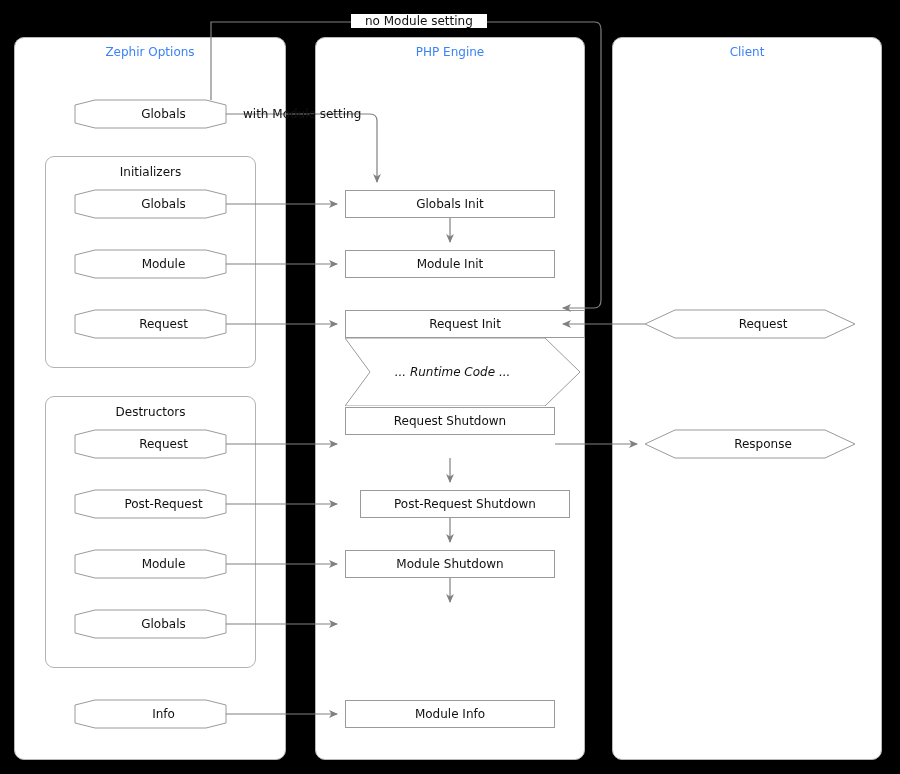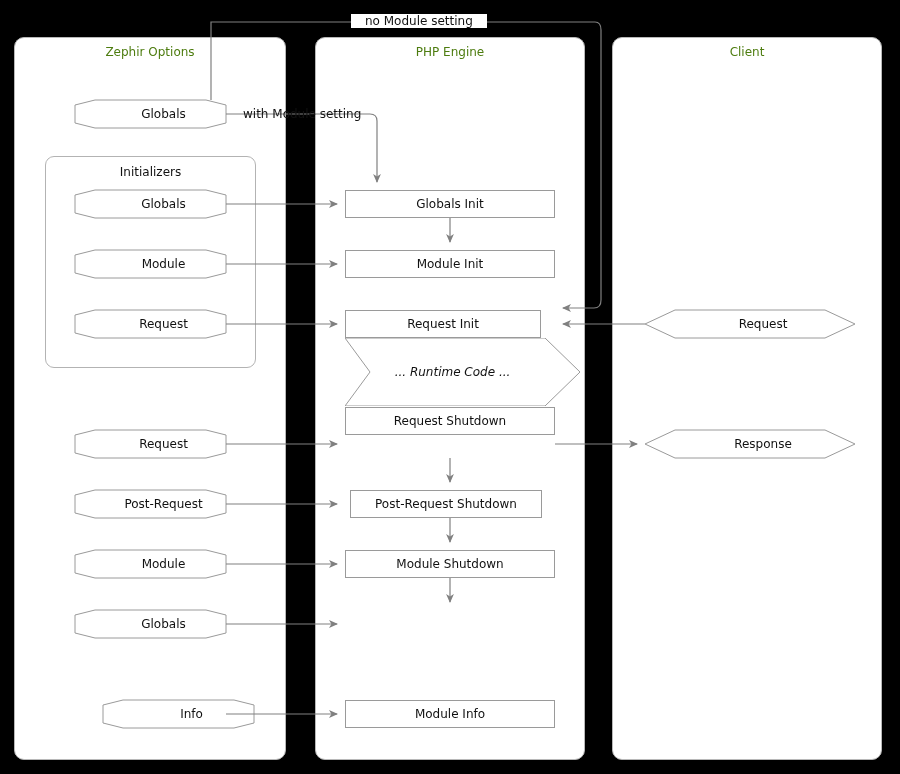--- a/index.html
+++ b/index.html
@@ -1,19 +1,19 @@
 <!DOCTYPE html>
 <html><head>
 <meta charset="utf-8">
 <style>
   html,body{margin:0;padding:0;background:#000;}
   #stage{position:relative;width:900px;height:774px;background:#000;
          font-family:"DejaVu Sans","Liberation Sans",sans-serif;overflow:hidden;}
   .panel{position:absolute;background:#fff;border:1px solid #b8b8b8;border-radius:10px;box-sizing:border-box;}
-  .panel-title{position:absolute;left:0;right:0;top:7px;text-align:center;font-size:12px;color:#4d7c0f;}
+  .panel-title{position:absolute;left:0;right:0;top:7px;text-align:center;font-size:12px;color:#3b82f6;}
   .group{position:absolute;background:#fff;border:1px solid #b3b3b3;border-radius:9px;box-sizing:border-box;}
   .group-title{position:absolute;left:0;right:0;top:8px;text-align:center;font-size:12px;color:#111;}
   .hex{position:absolute;}
   .hex svg{display:block;overflow:visible;}
   .hex span{position:absolute;left:0;right:0;top:0;bottom:0;display:flex;align-items:center;
             justify-content:center;font-size:12px;color:#111;padding-left:26px;}
   .rect{position:absolute;background:#fff;border:1px solid #9a9a9a;box-sizing:border-box;
         display:flex;align-items:center;justify-content:center;font-size:12px;color:#111;}
   .runtime{position:absolute;}
   .runtime span{position:absolute;left:0;right:0;top:0;bottom:0;display:flex;align-items:center;
@@ -36,20 +36,23 @@
   </div>
 
   <div class="panel" style="left:612px;top:37px;width:270px;height:723px;">
     <div class="panel-title">Client</div>
   </div>
 
   <div class="group" style="left:45px;top:156px;width:211px;height:212px;">
     <div class="group-title">Initializers</div>
   </div>
 
+  <div class="group" style="left:45px;top:396px;width:211px;height:272px;">
+    <div class="group-title">Destructors</div>
+  </div>
 
   <div class="hex" style="left:75px;top:100px;width:151px;height:28px;">
     <svg width="151" height="28" viewBox="0 0 151 28">
       <polygon points="0,5 20,0 131,0 151,5 151,23 131,28 20,28 0,23" fill="#ffffff" stroke="#9a9a9a" stroke-width="1"></polygon>
     </svg>
     <span>Globals</span>
   </div>
 
   <div class="hex" style="left:75px;top:190px;width:151px;height:28px;">
     <svg width="151" height="28" viewBox="0 0 151 28">
@@ -93,43 +96,43 @@
     <span>Module</span>
   </div>
 
   <div class="hex" style="left:75px;top:610px;width:151px;height:28px;">
     <svg width="151" height="28" viewBox="0 0 151 28">
       <polygon points="0,5 20,0 131,0 151,5 151,23 131,28 20,28 0,23" fill="#ffffff" stroke="#9a9a9a" stroke-width="1"></polygon>
     </svg>
     <span>Globals</span>
   </div>
 
-  <div class="hex" style="left:75px;top:700px;width:151px;height:28px;margin-left:28px;">
+  <div class="hex" style="left:75px;top:700px;width:151px;height:28px;">
     <svg width="151" height="28" viewBox="0 0 151 28">
       <polygon points="0,5 20,0 131,0 151,5 151,23 131,28 20,28 0,23" fill="#ffffff" stroke="#9a9a9a" stroke-width="1"></polygon>
     </svg>
     <span>Info</span>
   </div>
 
   <div class="rect" style="left:345px;top:190px;width:210px;height:28px;">Globals Init</div>
 
   <div class="rect" style="left:345px;top:250px;width:210px;height:28px;">Module Init</div>
 
-  <div class="rect" style="left:345px;top:310px;width:196px;height:28px;">Request Init</div>
+  <div class="rect" style="left:345px;top:310px;width:240px;height:28px;">Request Init</div>
 
   <div class="runtime" style="left:345px;top:338px;width:235px;height:68px;">
     <svg width="235" height="68" viewBox="0 0 235 68">
       <polygon points="0,0 200,0 235,34 200,68 0,68 25,34" fill="#ffffff" stroke="#9a9a9a" stroke-width="1"></polygon>
     </svg>
     <span style="left:15px;right:35px;font-style:italic;">... Runtime Code ...</span>
   </div>
 
   <div class="rect" style="left:345px;top:407px;width:210px;height:28px;">Request Shutdown</div>
 
-  <div class="rect" style="left:350px;top:490px;width:192px;height:28px;">Post-Request Shutdown</div>
+  <div class="rect" style="left:360px;top:490px;width:210px;height:28px;">Post-Request Shutdown</div>
 
   <div class="rect" style="left:345px;top:550px;width:210px;height:28px;">Module Shutdown</div>
 
 
   <div class="rect" style="left:345px;top:700px;width:210px;height:28px;">Module Info</div>
 
   <div class="hex" style="left:645px;top:310px;width:210px;height:28px;">
     <svg width="210" height="28" viewBox="0 0 210 28">
       <polygon points="0,14 30,0 180,0 210,14 180,28 30,28" fill="#ffffff" stroke="#9a9a9a" stroke-width="1"></polygon>
     </svg>

